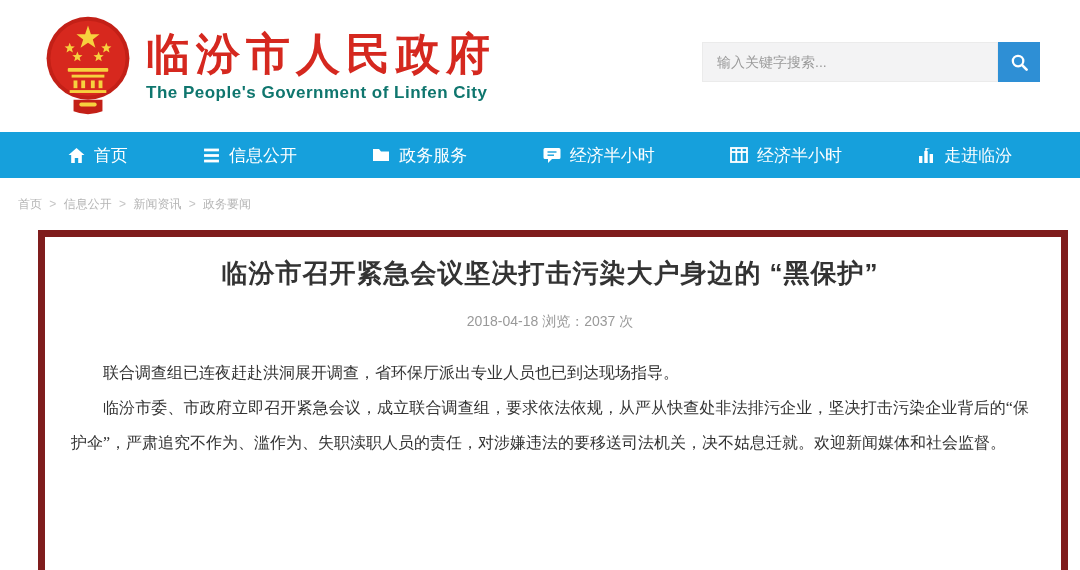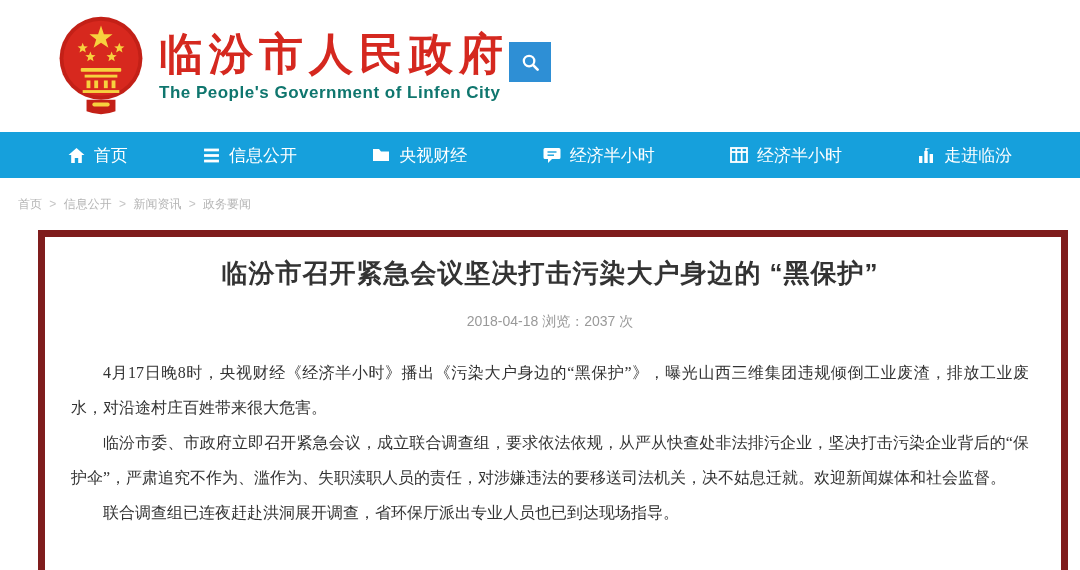--- a/index.html
+++ b/index.html
@@ -8,22 +8,22 @@
     background: #ffffff;
     font-family: "Liberation Sans", "DejaVu Sans", sans-serif;
     overflow: hidden;
   }
 
   
   .header {
     height: 132px;
     display: flex;
     align-items: center;
-    justify-content: flex-start;
-    padding: 0 40px 0 57px;
+    justify-content: space-between;
+    padding: 0 40px 0 44px;
     background: #ffffff;
   }
   .brand { display: flex; align-items: center; }
   .emblem { width: 88px; height: 106px; margin-right: 14px; flex: 0 0 auto; }
   .brand-text { display: flex; flex-direction: column; }
   .site-title {
     color: #d5281f;
     font-size: 44px;
     font-weight: bold;
     letter-spacing: 6px;
@@ -147,20 +147,21 @@
       <path d="M30 90 h30 v12 q-15 6 -30 0 Z" fill="#c32017"></path>
       <rect x="36" y="93" width="18" height="4" rx="2" fill="#f7d13e"></rect>
     </svg>
     <div class="brand-text">
       <div class="site-title">临汾市人民政府</div>
       <div class="site-subtitle">The People's Government of Linfen City</div>
     </div>
   </div>
 
   <div class="search-area">
+    <input class="search-input" type="text" placeholder="输入关键字搜索..." style="">
     <button class="search-btn">
       <svg width="19" height="19" viewBox="0 0 20 20">
         <circle cx="8.5" cy="8.5" r="5.5" fill="none" stroke="#ffffff" stroke-width="2.4"></circle>
         <line x1="12.8" y1="12.8" x2="17.5" y2="17.5" stroke="#ffffff" stroke-width="2.8" stroke-linecap="round"></line>
       </svg>
     </button>
   </div>
 </div>
 
 <div class="navbar">
@@ -175,21 +176,21 @@
       <rect x="1" y="1.5" width="14" height="2.6" fill="#ffffff"></rect>
       <rect x="1" y="6.7" width="14" height="2.6" fill="#ffffff"></rect>
       <rect x="1" y="11.9" width="14" height="2.6" fill="#ffffff"></rect>
     </svg>
     <span>信息公开</span>
   </div>
   <div class="nav-item">
     <svg width="18" height="16" viewBox="0 0 18 16">
       <path d="M1 2 h6 l2 2.4 h8 V14 H1 Z" fill="#ffffff"></path>
     </svg>
-    <span>央视财经</span>
+    <span>政务服务</span>
   </div>
   <div class="nav-item">
     <svg width="18" height="17" viewBox="0 0 18 17">
       <path d="M2 1 h14 a1.5 1.5 0 0 1 1.5 1.5 v8 a1.5 1.5 0 0 1 -1.5 1.5 h-7 l-4 4 v-4 h-3 a1.5 1.5 0 0 1 -1.5 -1.5 v-8 A1.5 1.5 0 0 1 2 1 Z" fill="#ffffff"></path>
       <line x1="4.5" y1="5" x2="13.5" y2="5" stroke="#16a0dc" stroke-width="1.4"></line>
       <line x1="4.5" y1="8.2" x2="11" y2="8.2" stroke="#16a0dc" stroke-width="1.4"></line>
     </svg>
     <span>经济半小时</span>
   </div>
   <div class="nav-item">
@@ -223,17 +224,16 @@
   <span class="crumb">政务要闻</span>
 </div>
 
 <div class="article-card">
   <h1 class="article-title">临汾市召开紧急会议坚决打击污染大户身边的 “黑保护”</h1>
   <div class="article-meta">
     <span class="meta-date">2018-04-18</span>
     <span class="meta-views">浏览：2037 次</span>
   </div>
   <div class="article-body">
-    <p>4月17日晚8时，央视财经《经济半小时》播出《污染大户身边的“黑保护”》，曝光山西三维集团违规倾倒工业废渣，排放工业废水，对沿途村庄百姓带来很大危害。</p>
+    <p>联合调查组已连夜赶赴洪洞展开调查，省环保厅派出专业人员也已到达现场指导。</p>
     <p>临汾市委、市政府立即召开紧急会议，成立联合调查组，要求依法依规，从严从快查处非法排污企业，坚决打击污染企业背后的“保护伞”，严肃追究不作为、滥作为、失职渎职人员的责任，对涉嫌违法的要移送司法机关，决不姑息迁就。欢迎新闻媒体和社会监督。</p>
-    <p>联合调查组已连夜赶赴洪洞展开调查，省环保厅派出专业人员也已到达现场指导。</p>
   </div>
 </div>
 
 </body></html>

